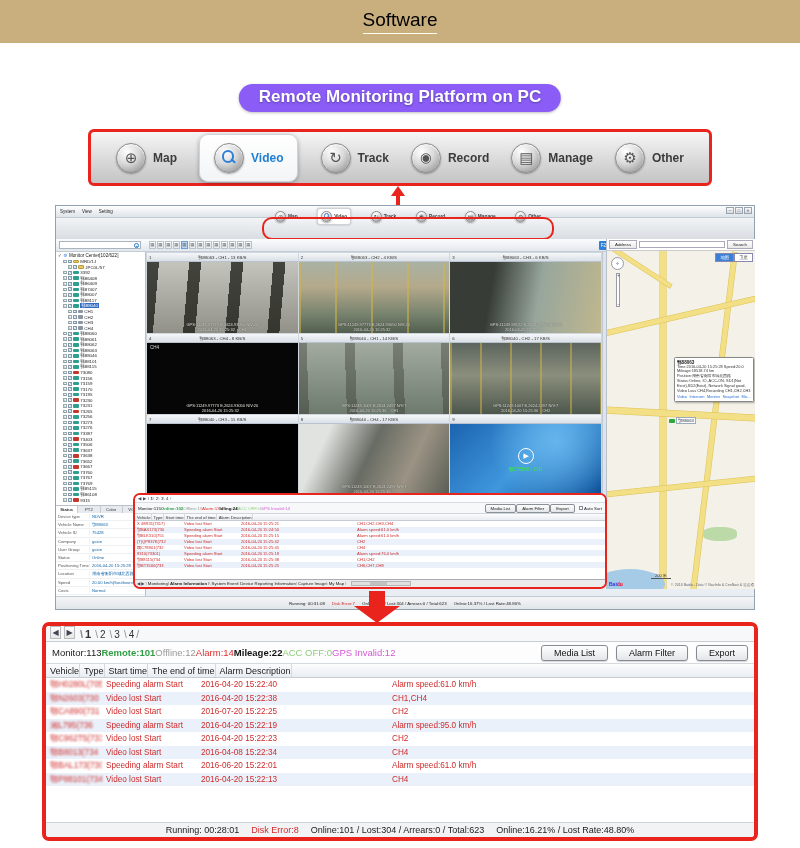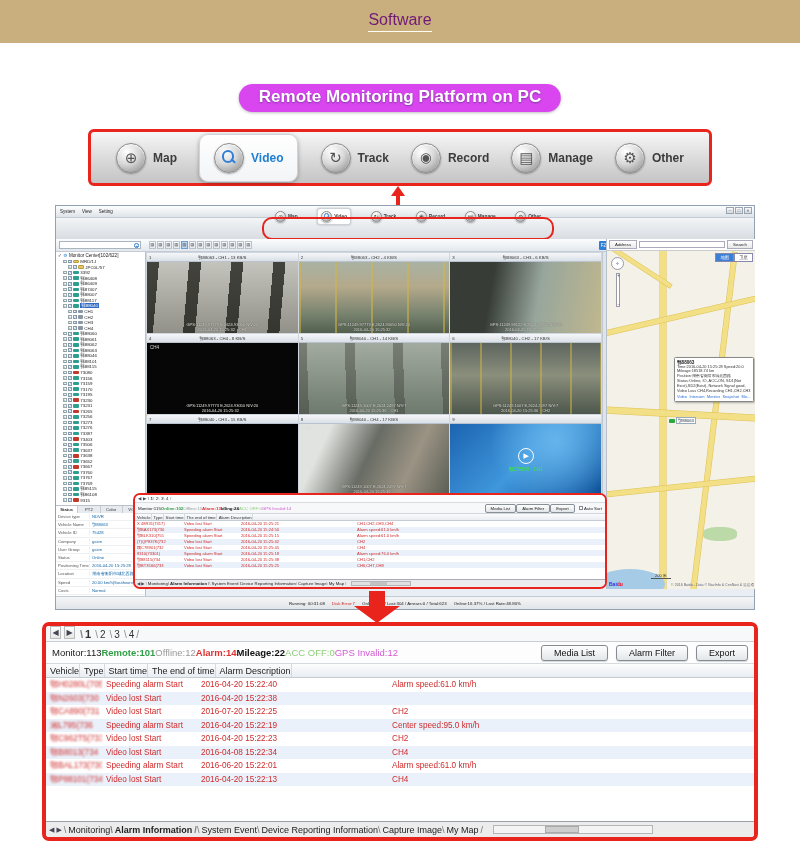--- a/index.html
+++ b/index.html
@@ -1,22 +1,22 @@
 <!DOCTYPE html>
 <html><head>
 <meta charset="utf-8">
 <style>
 *{margin:0;padding:0;box-sizing:border-box}
 html,body{width:800px;height:848px;overflow:hidden;background:#fff;font-family:"Liberation Sans",sans-serif}
 body{position:relative}
 
 
 .banner{position:absolute;left:0;top:0;width:800px;height:43px;background:#c9ae7e;display:flex;align-items:center;justify-content:center}
-.banner span{color:#701a75;font-size:16px;border-bottom:1.5px solid #fffef4;padding-bottom:2px}
-.pill{position:absolute;left:400px;top:84px;transform:translateX(-50%);background:#d946ef;color:#fff;font-size:17px;font-weight:bold;padding:3px 20px 5px;border-radius:15px;white-space:nowrap;text-shadow:0 1px 2px rgba(40,40,90,.5);box-shadow:0 1px 3px rgba(0,0,0,.25)}
+.banner span{color:#000000;font-size:19px;border-bottom:1.5px solid #fffef4;padding-bottom:2px}
+.pill{position:absolute;left:400px;top:84px;transform:translateX(-50%);background:#8b5cf6;color:#fff;font-size:17px;font-weight:bold;padding:3px 20px 5px;border-radius:15px;white-space:nowrap;text-shadow:0 1px 2px rgba(40,40,90,.5);box-shadow:0 1px 3px rgba(0,0,0,.25)}
 
 
 .featbar{position:absolute;left:88px;top:129px;width:624px;height:57px;border:3px solid #e8241d;border-radius:6px;background:linear-gradient(#f6f6f6,#d7d7d7 60%,#c4c4c4);display:flex;align-items:center;justify-content:space-around;padding:0 14px}
 .fbtn{display:flex;align-items:center;gap:7px;cursor:pointer}
 .fbtn.active{background:linear-gradient(#ffffff,#f2f4f6);border:1px solid #cfd4d8;border-radius:9px;padding:8px 14px;box-shadow:0 1px 4px rgba(0,0,0,.3)}
 .fic{position:relative;width:30px;height:30px;border-radius:50%;background:radial-gradient(circle at 35% 28%,#fff,#d9d9d9 45%,#969696 88%);border:1px solid #8d8d8d;box-shadow:inset 0 1px 2px #fff,0 1px 2px rgba(0,0,0,.35);display:flex;align-items:center;justify-content:center;color:#555;font-size:15px;line-height:1;flex:none}
 .flab{font-size:12px;font-weight:bold;color:#3c3c3c;white-space:nowrap}
 .fbtn.active .flab{color:#1f7fd0}
 .fic.globe::before{content:"⊕"}
 .fic.track::before{content:"↻"}
@@ -171,21 +171,21 @@
 
 
 .detail{position:absolute;left:42px;top:622px;width:716px;height:219px;border:4px solid #e8241d;border-radius:7px;background:#fff;overflow:hidden;display:flex;flex-direction:column}
 .dt-pages{height:16px;background:#f7f8f9;border-bottom:1px solid #c8cdd2;display:flex;align-items:flex-end;gap:3px;padding:0 4px 1px;font-size:10px;flex:none}
 .dt-pages .nav{font-size:8px;color:#445;border:1px solid #bbb;background:linear-gradient(#fff,#e6e6e6);width:11px;text-align:center;line-height:11px;cursor:pointer;margin-bottom:1px}
 .dtpg{cursor:pointer;color:#333;padding:0 2px}
 .dtpg::before{content:"\\";color:#888;margin-right:2px}
 .dtpg:last-child::after{content:"/";color:#888;margin-left:2px}
 .dtpg.on{font-weight:bold;font-size:11px}
 .dt-status{height:21px;display:flex;align-items:center;gap:8px;padding:0 6px;font-size:9.5px;background:#fdfdfe;flex:none}
-.tok.k{color:#1a1a1a}.tok.kb{color:#111;font-weight:bold}.tok.g{color:#2f9e44;font-weight:bold}.tok.gy{color:#9a9a9a}.tok.r{color:#e03131;font-weight:bold}.tok.lg{color:#8fce7a}.tok.m{color:#d459d4}
+.tok.k{color:#1a1a1a}.tok.kb{color:#111;font-weight:bold}.tok.g{color:#2f9e44;font-weight:bold}.tok.gy{color:#9a9a9a}.tok.r{color:#e03131;font-weight:normal}.tok.lg{color:#8fce7a}.tok.m{color:#d459d4}
 .dt-status .spacer{flex:1}
 .dbtn{border:1px solid #858b92;background:linear-gradient(#fefefe,#e3e6e9);border-radius:3px;font-size:9px;color:#111;padding:2px 12px;cursor:pointer;white-space:nowrap;box-shadow:0 1px 1px rgba(0,0,0,.15)}
 .dt-thead{height:15px;display:flex;align-items:center;background:linear-gradient(#fbfcfd,#e9edf2);border-top:1px solid #d4d9de;border-bottom:1px solid #c6ccd4;font-size:9px;color:#222;flex:none}
 .dt-thead span{border-right:1px solid #d5dae0;padding-left:4px;height:100%;line-height:15px;white-space:nowrap;overflow:hidden}
 .dc0{width:56px}.dc1{width:95px}.dc2{width:95px}.dc3{width:96px}.dc4{flex:1}
 .dt-rows{flex:1;overflow:hidden}
 .dtrow{display:flex;height:13.5px;align-items:center;font-size:8.2px;color:#cf2b2b;white-space:nowrap;cursor:pointer}
 .dtrow:nth-child(even){background:#eaf1fa}
 .dtrow span{padding-left:4px;overflow:hidden}
 .dtrow .veh{filter:blur(1.1px)}
@@ -931,34 +931,35 @@
       <span class="dc1">Speeding alarm Start</span>
       <span class="dc2">2016-04-20 15:22:40</span>
       <span class="dc3"></span>
       <span class="dc4">Alarm speed:61.0 km/h</span>
     </div>
       <div class="dtrow">
       <span class="dc0 veh">鄂N2603(730</span>
       <span class="dc1">Video lost Start</span>
       <span class="dc2">2016-04-20 15:22:38</span>
       <span class="dc3"></span>
+      <span class="dc4">CH1,CH4</span>
     </div>
       <div class="dtrow">
       <span class="dc0 veh">鄂CA890(731</span>
       <span class="dc1">Video lost Start</span>
       <span class="dc2">2016-07-20 15:22:25</span>
       <span class="dc3"></span>
       <span class="dc4">CH2</span>
     </div>
       <div class="dtrow">
       <span class="dc0 veh">湘L795(736</span>
       <span class="dc1">Speeding alarm Start</span>
       <span class="dc2">2016-04-20 15:22:19</span>
       <span class="dc3"></span>
-      <span class="dc4">Center speed:95.0 km/h</span>
+      <span class="dc4">Alarm speed:95.0 km/h</span>
     </div>
       <div class="dtrow">
       <span class="dc0 veh">鄂C962T5(733</span>
       <span class="dc1">Video lost Start</span>
       <span class="dc2">2016-04-20 15:22:23</span>
       <span class="dc3"></span>
       <span class="dc4">CH2</span>
     </div>
       <div class="dtrow">
       <span class="dc0 veh">鄂B8013(734</span>
@@ -975,21 +976,20 @@
       <span class="dc4">Alarm speed:61.0 km/h</span>
     </div>
       <div class="dtrow">
       <span class="dc0 veh">鄂P88101(734</span>
       <span class="dc1">Video lost Start</span>
       <span class="dc2">2016-04-20 15:22:13</span>
       <span class="dc3"></span>
       <span class="dc4">CH4</span>
     </div>
     </div>
-  <div class="dt-tabs">
-    <span class="nav">◀</span>
-    <span class="nav">▶</span>
-    <span><span class="dttab">Monitoring</span><span class="dttab on">Alarm Information</span><span class="dttab">System Event</span><span class="dttab">Device Reporting Information</span><span class="dttab">Capture Image</span><span class="dttab">My Map</span></span>
-    <span class="dt-hscroll">
-        <span class="thumb"></span>
-      </span>
-  </div>
+  <div class="dt-statusbar">
+
+  <span class="seg k">Running: 00:28:01</span>
+      <span class="seg r">Disk Error:8</span>
+      <span class="seg k">Online:101 / Lost:304 / Arrears:0 / Total:623</span>
+      <span class="seg k">Online:16.21% / Lost Rate:48.80%</span>
+    </div>
 </div>
 
 </body></html>

